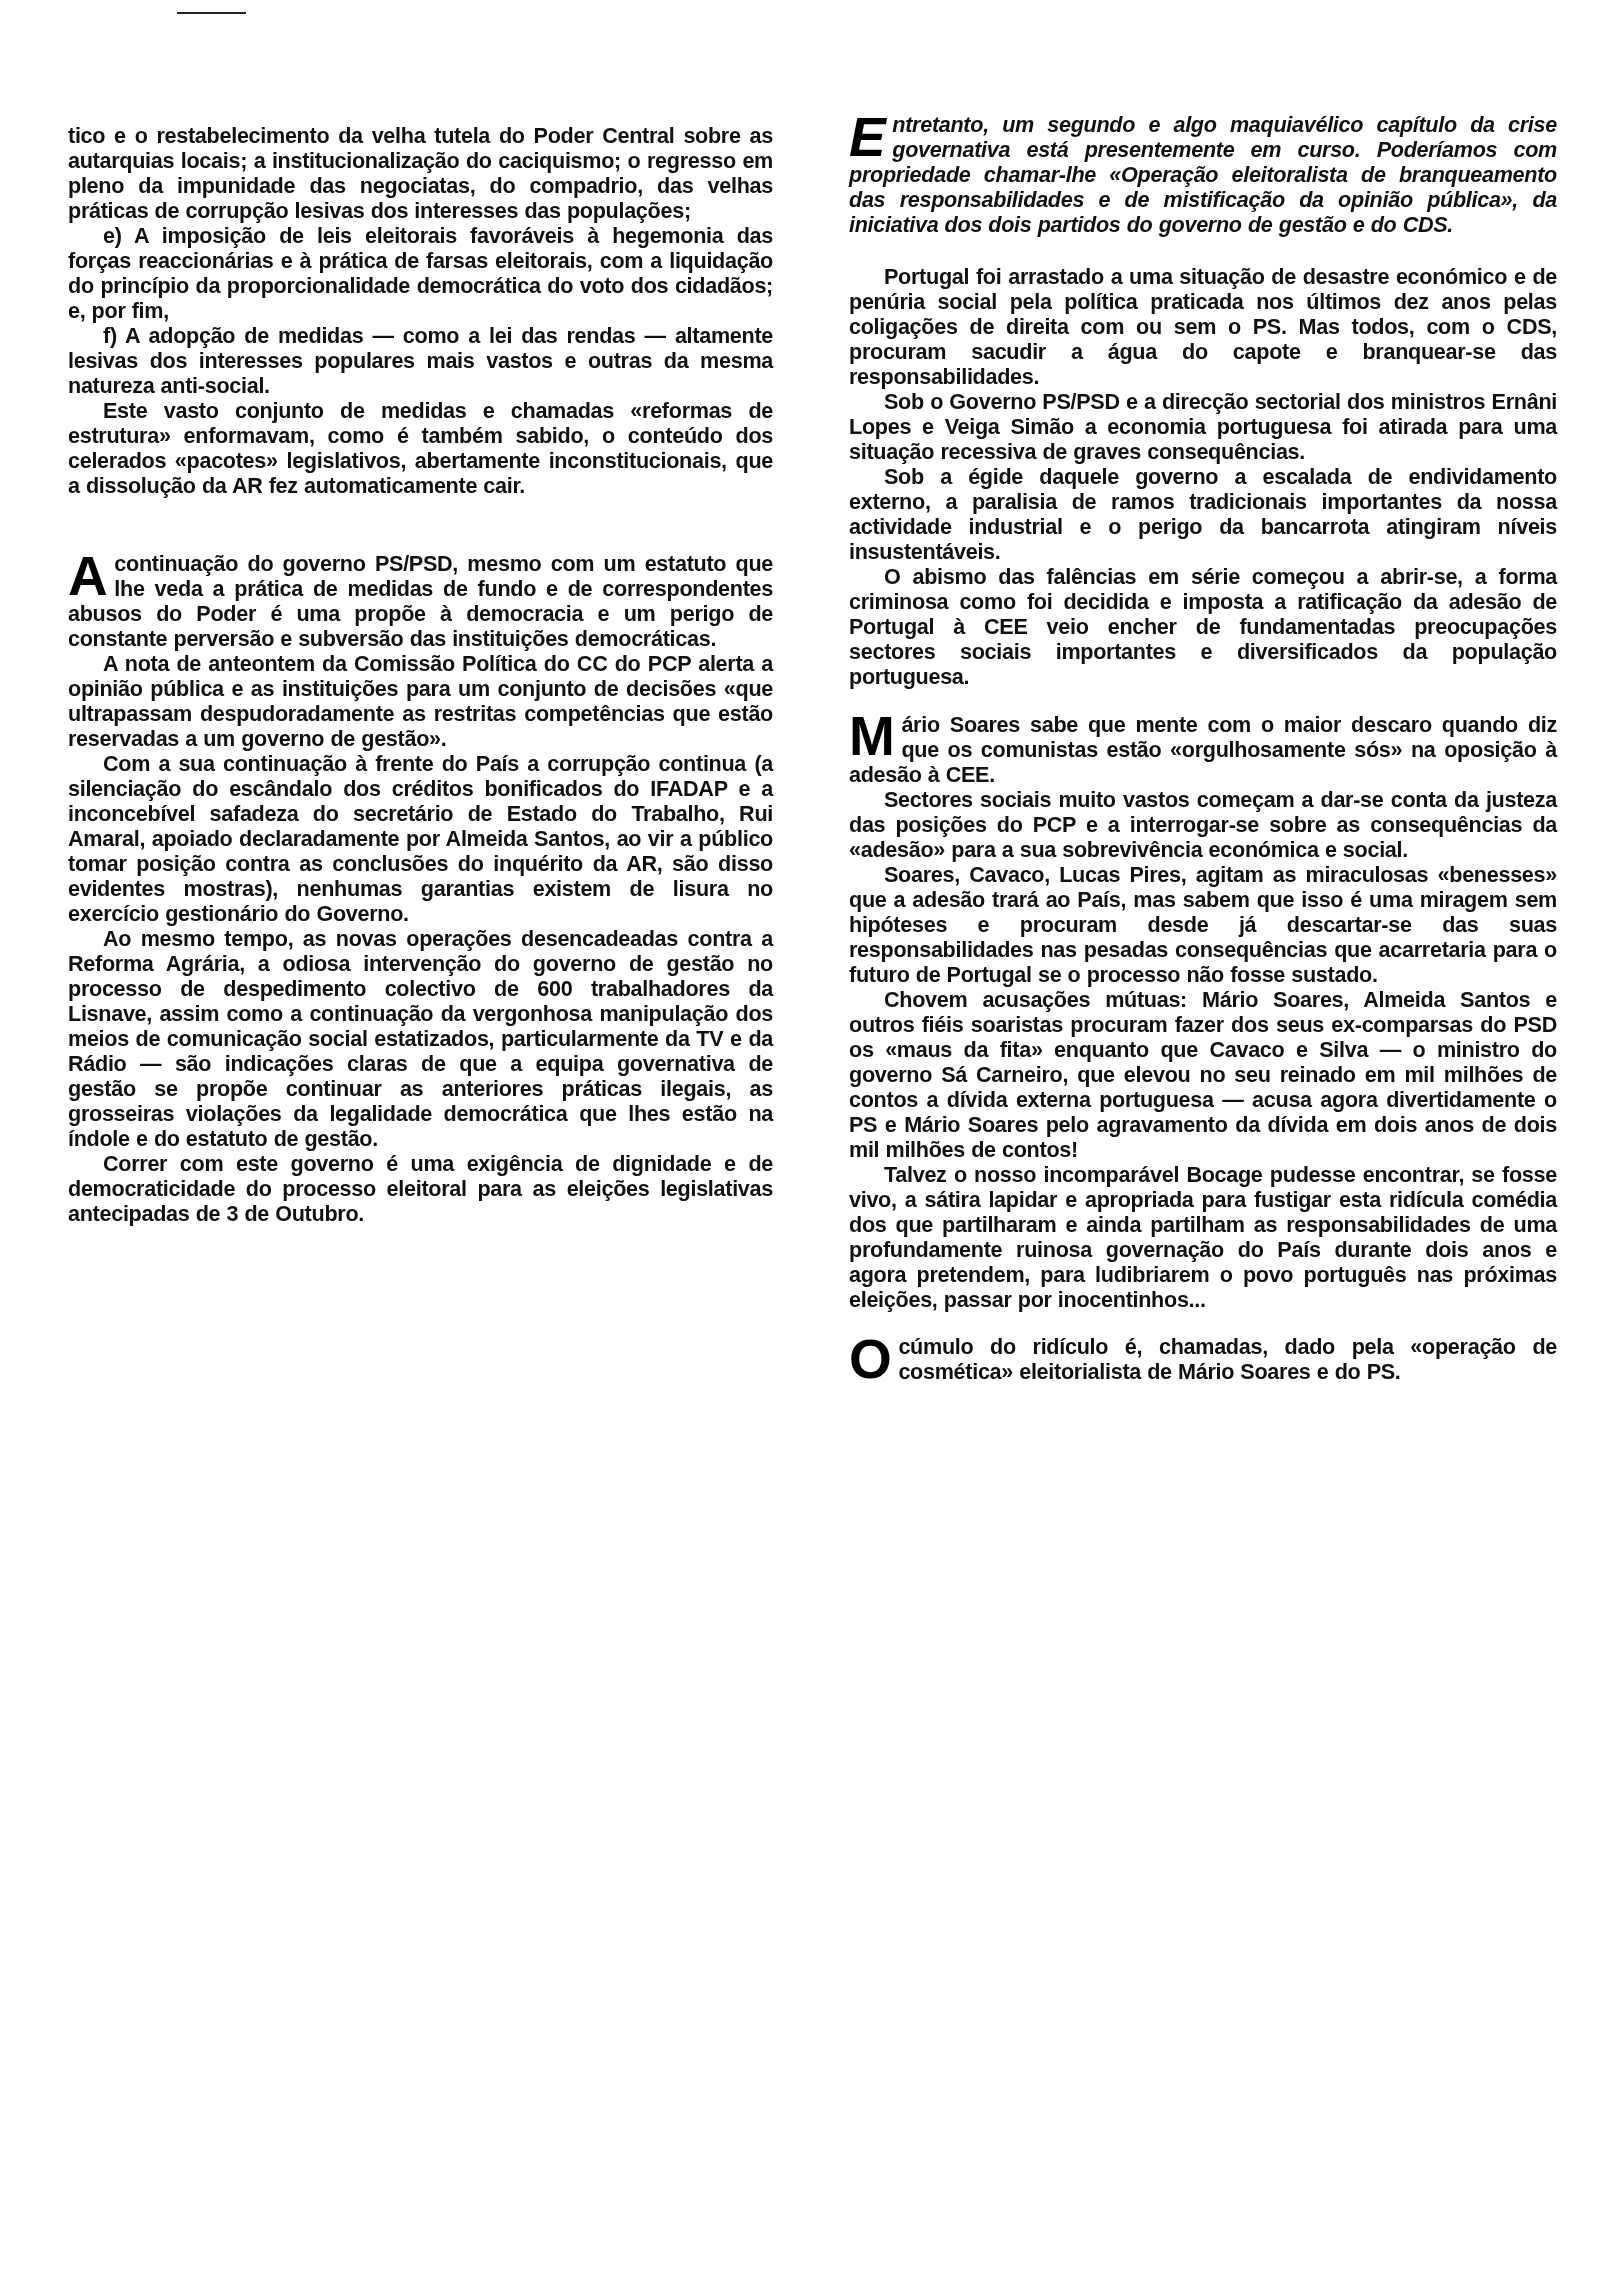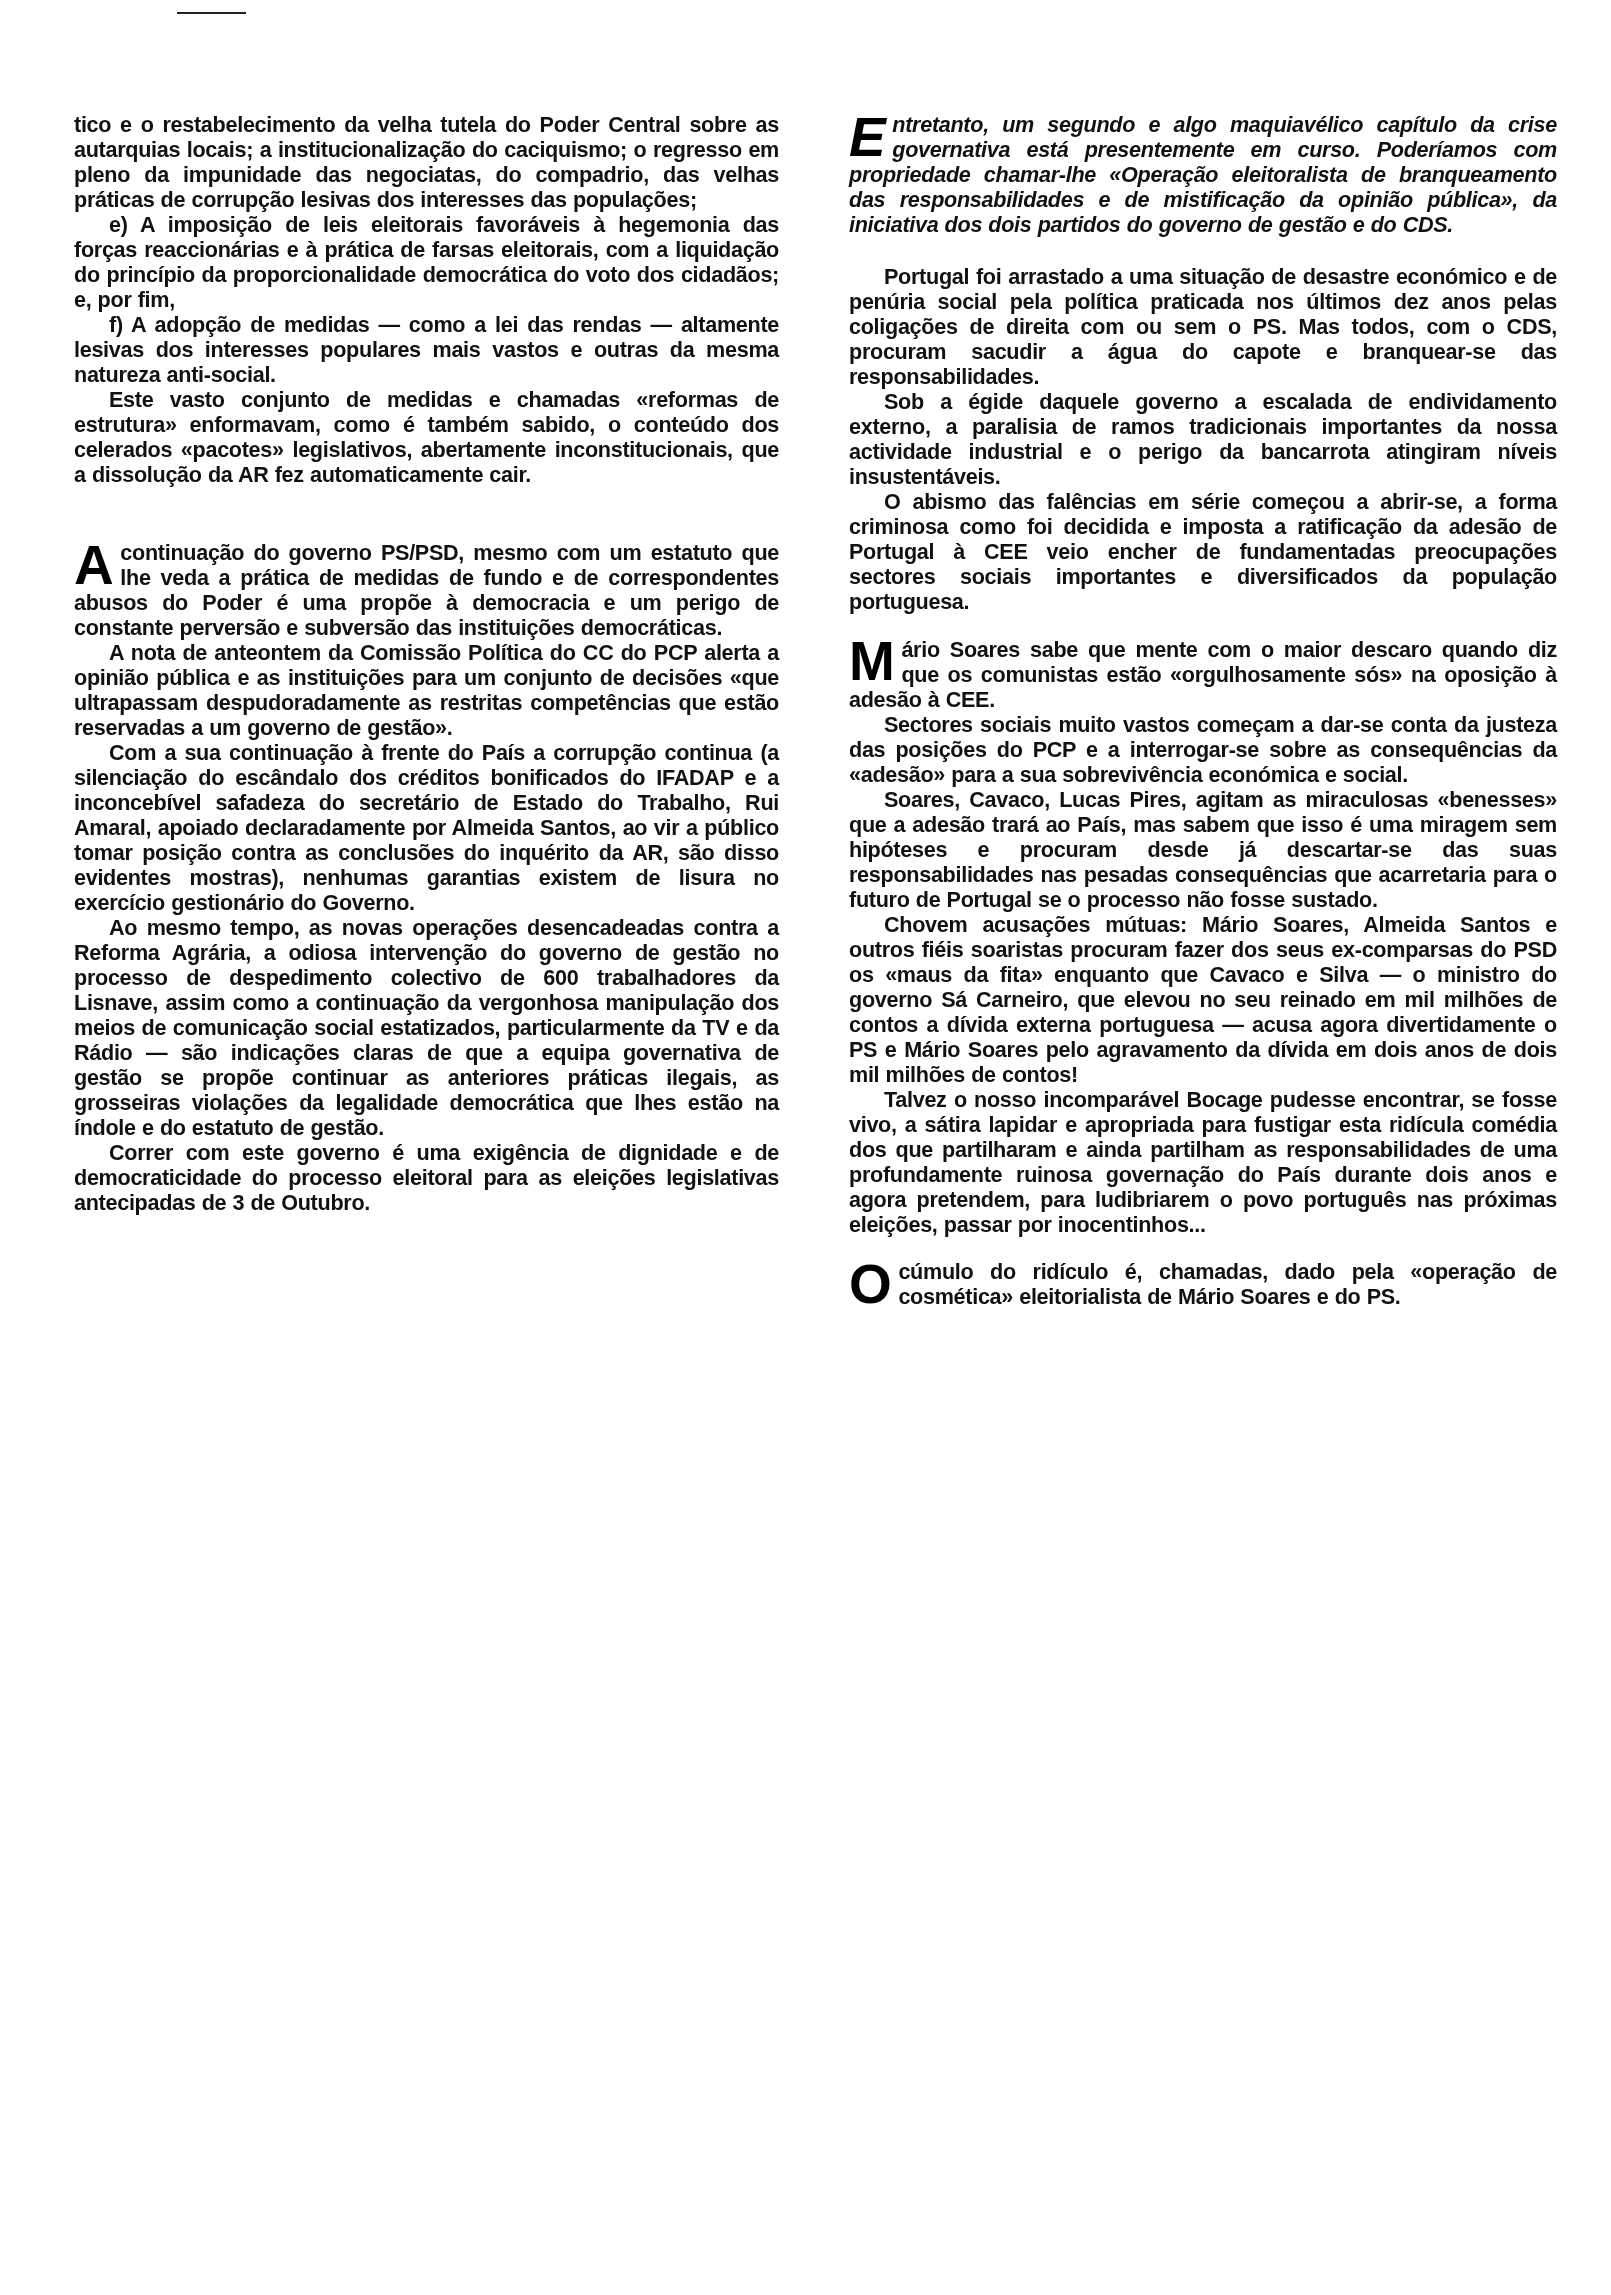--- a/index.html
+++ b/index.html
@@ -1,19 +1,19 @@
 <!DOCTYPE html>
 <html style="font-size:7.9px"><head>
 <meta charset="utf-8">
 <style>
   html, body { margin: 0; padding: 0; background: #ffffff; }
   body { width: 1612px; height: 2295px; position: relative; overflow: hidden; color: #111111; }
   .page { position: absolute; left: 0; top: 0; width: 1612px; height: 2295px; }
   .col { position: absolute; top: 112px; width: 705px; }
-  .col-left { left: 74px; }
+  .col-left { left: 68px; margin-top: 11px; }
   .col-right { left: 849px; width: 708px; }
   .col p {
     margin: 0;
     font-family: "Liberation Sans", "DejaVu Sans", sans-serif;
     font-weight: bold;
     font-size: 21.6px;
     line-height: 25px;
     text-align: justify;
     letter-spacing: -0.3px;
     word-spacing: 0.5px;
@@ -58,20 +58,21 @@
       <p class="indent">Correr com este governo é uma exigência de dignidade e de democraticidade do processo eleitoral para as eleições legislativas antecipadas de 3 de Outubro.</p>
     </div>
   </div>
 
   <div class="col col-right">
     <div>
       <p class="italic">
         <span class="dropcap italic">E</span><span>ntretanto, um segundo e algo maquiavélico capítulo da crise governativa está presentemente em curso. Poderíamos com propriedade chamar-lhe «Operação eleitoralista de branqueamento das responsabilidades e de mistificação da opinião pública», da iniciativa dos dois partidos do governo de gestão e do CDS.</span>
       </p>
       <p class="indent" style="margin-top:27px;">Portugal foi arrastado a uma situação de desastre económico e de penúria social pela política praticada nos últimos dez anos pelas coligações de direita com ou sem o PS. Mas todos, com o CDS, procuram sacudir a água do capote e branquear-se das responsabilidades.</p>
+      <p class="indent">Sob o Governo PS/PSD e a direcção sectorial dos ministros Ernâni Lopes e Veiga Simão a economia portuguesa foi atirada para uma situação recessiva de graves consequências.</p>
       <p class="indent">Sob a égide daquele governo a escalada de endividamento externo, a paralisia de ramos tradicionais importantes da nossa actividade industrial e o perigo da bancarrota atingiram níveis insustentáveis.</p>
       <p class="indent">O abismo das falências em série começou a abrir-se, a forma criminosa como foi decidida e imposta a ratificação da adesão de Portugal à CEE veio encher de fundamentadas preocupações sectores sociais importantes e diversificados da população portuguesa.</p>
     </div>
 
     <div class="section-tight">
       <p>
         <span class="dropcap">M</span><span>ário Soares sabe que mente com o maior descaro quando diz que os comunistas estão «orgulhosamente sós» na oposição à adesão à CEE.</span>
       </p>
       <p class="indent">Sectores sociais muito vastos começam a dar-se conta da justeza das posições do PCP e a interrogar-se sobre as consequências da «adesão» para a sua sobrevivência económica e social.</p>
       <p class="indent">Soares, Cavaco, Lucas Pires, agitam as miraculosas «benesses» que a adesão trará ao País, mas sabem que isso é uma miragem sem hipóteses e procuram desde já descartar-se das suas responsabilidades nas pesadas consequências que acarretaria para o futuro de Portugal se o processo não fosse sustado.</p>

